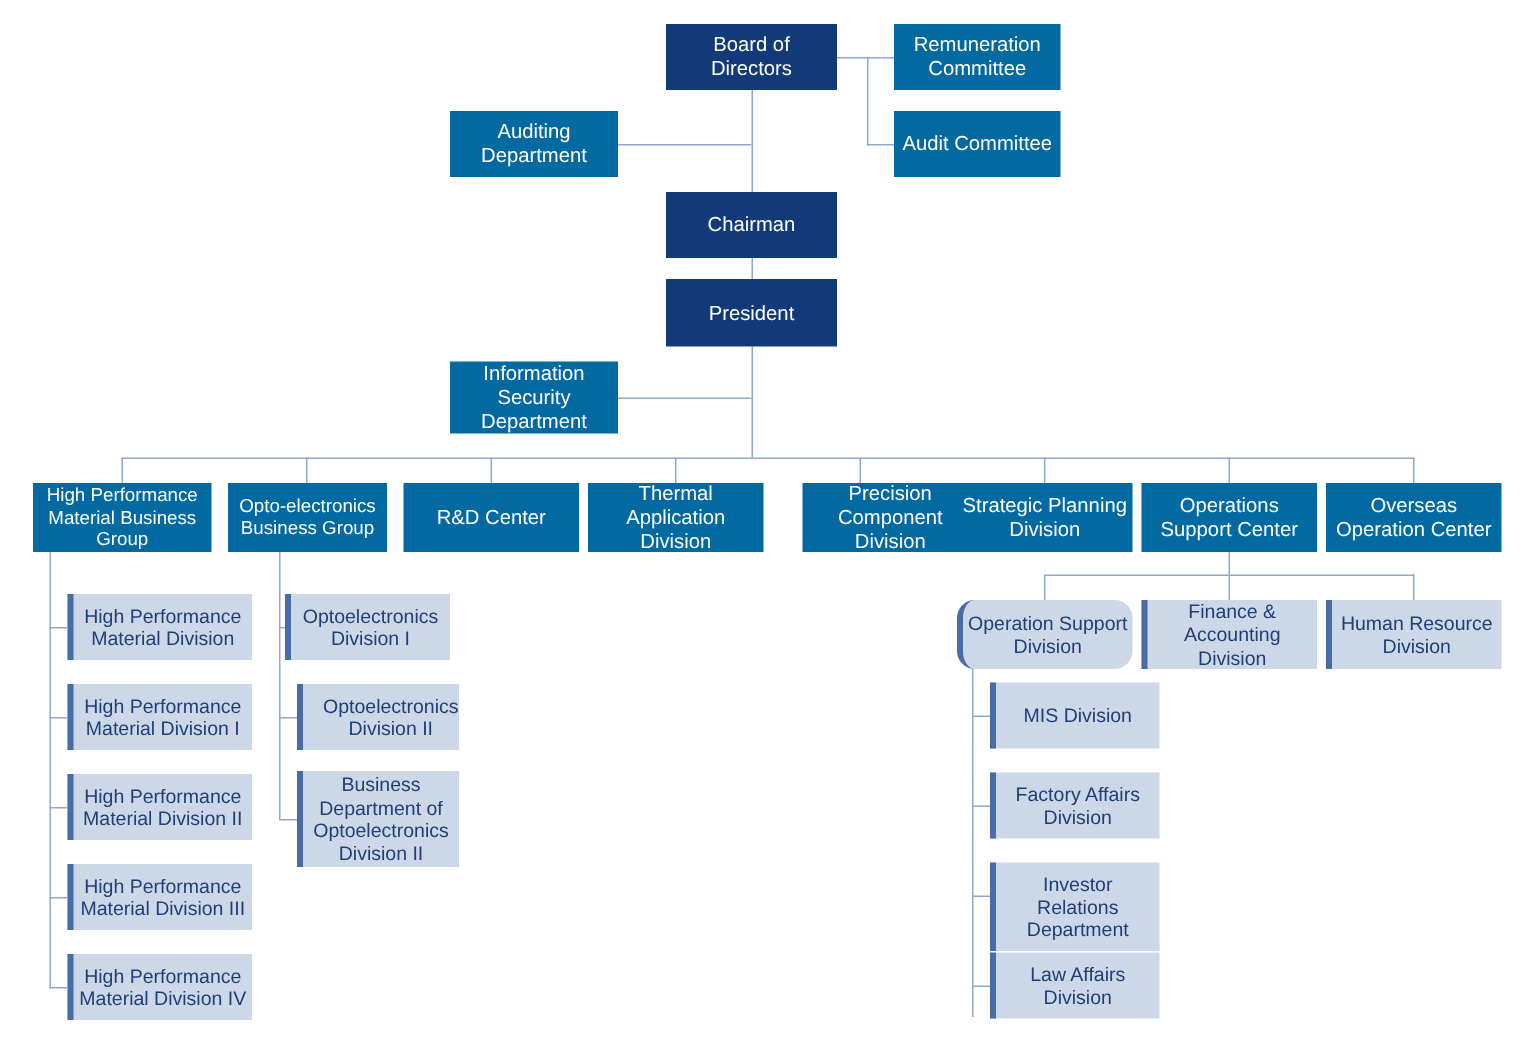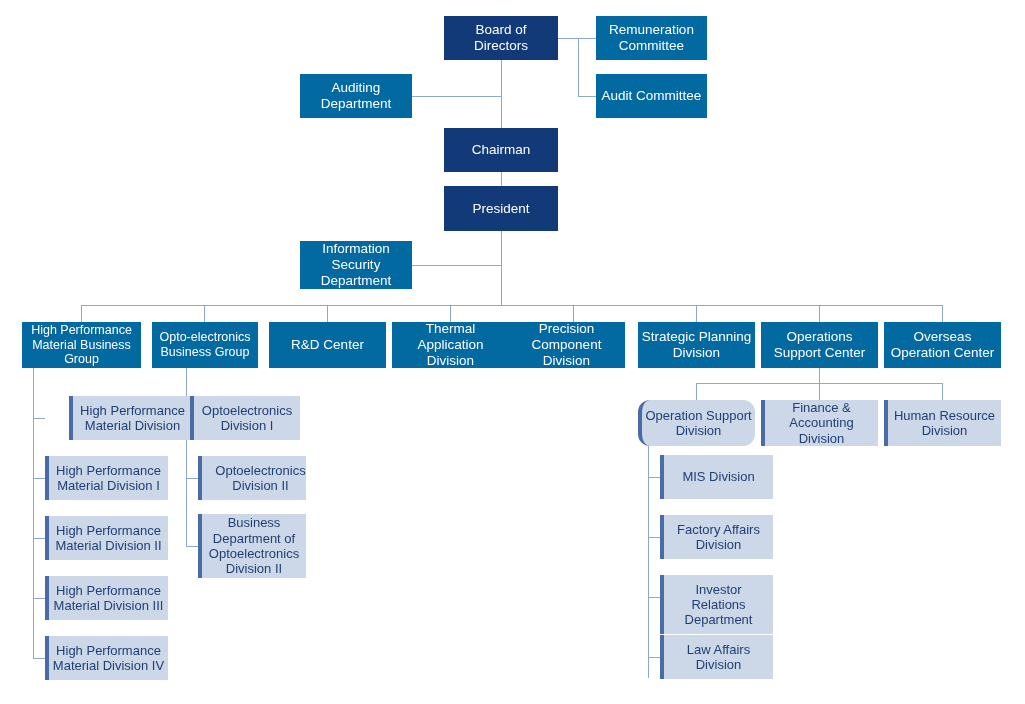--- a/index.html
+++ b/index.html
@@ -151,37 +151,37 @@
   </div>
 
   <div class="node lvl-mid" style="left:269px; top:322px; width:117px; height:46px;">
     <span class="node-label">R&amp;D Center</span>
   </div>
 
   <div class="node lvl-mid" style="left:392px; top:322px; width:117px; height:46px;">
     <span class="node-label">Thermal Application Division</span>
   </div>
 
-  <div class="node lvl-mid" style="left:508px; top:322px; width:117px; height:46px;">
+  <div class="node lvl-mid" style="left:535px; top:322px; width:117px; height:46px;">
     <span class="node-label">Precision Component Division</span>
   </div>
 
   <div class="node lvl-mid" style="left:638px; top:322px; width:117px; height:46px;">
     <span class="node-label">Strategic Planning Division</span>
   </div>
 
   <div class="node lvl-mid" style="left:761px; top:322px; width:117px; height:46px;">
     <span class="node-label">Operations Support Center</span>
   </div>
 
   <div class="node lvl-mid" style="left:884px; top:322px; width:117px; height:46px;">
     <span class="node-label">Overseas Operation Center</span>
   </div>
 
-  <div class="node lvl-light" style="left:45px; top:396px; width:123px; height:44px;margin-left:24px;">
+  <div class="node lvl-light" style="left:45px; top:396px; width:123px; height:44px;">
     <span class="node-label">High Performance Material Division</span>
   </div>
 
   <div class="node lvl-light" style="left:45px; top:456px; width:123px; height:44px;">
     <span class="node-label">High Performance Material Division I</span>
   </div>
 
   <div class="node lvl-light" style="left:45px; top:516px; width:123px; height:44px;">
     <span class="node-label">High Performance Material Division II</span>
   </div>

